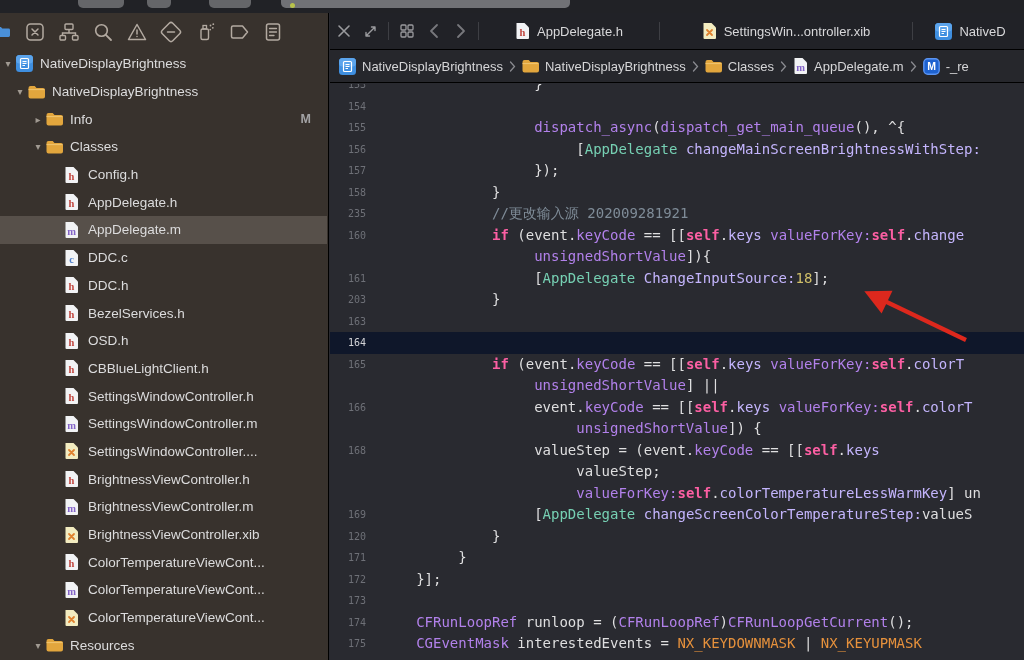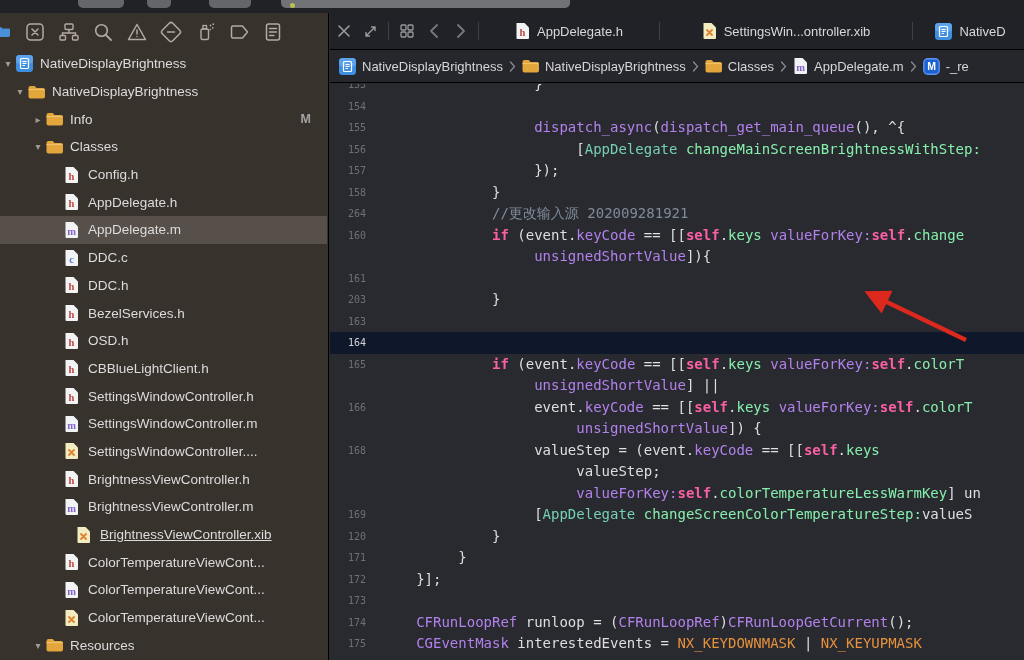--- a/index.html
+++ b/index.html
@@ -49,21 +49,21 @@
   .crow { display:flex; height:21.5px; }
   .crow.hl { background:#0f172a; }
   .gut { width:44px; flex:0 0 44px; padding-right:8px; text-align:right;
          font-family:"DejaVu Sans Mono", monospace; font-size:10px; line-height:21.5px; color:#6e7077; }
   .crow.hl .gut { color:#d4d5d8; }
   .src { font-family:"DejaVu Sans Mono", monospace; font-size:14px; line-height:21.5px;
          white-space:pre; color:#dfdfe0; }
   .c-p   { color:#dfdfe0; }
   .c-pk  { color:#fc5fa3; font-weight:bold; }
   .c-pu  { color:#b281eb; }
-  .c-teal{ color:#86efac; }
+  .c-teal{ color:#c4b5fd; }
   .c-mint{ color:#76d0b3;margin-top:44px; }
   .c-org { color:#e6913c; }
   .c-num { color:#d0bf69; }
   .c-com { color:#7f8c98; }
 
   .overlay { position:absolute; left:0; top:0; width:1024px; height:660px; pointer-events:none; z-index:20; }
 </style>
 </head>
 <body>
 
@@ -305,21 +305,21 @@
         <div class="trow" style="padding-left: 48px;">
           <span class="disc"></span>
           <span class="ticon">
             <svg width="15" height="18" viewBox="0 0 15 18" fill="none">
               <path d="M1.5,1 h8 l4.5,4.5 V16 a1,1 0 0 1 -1,1 H2.5 a1,1 0 0 1 -1,-1 z" fill="#f2f3f5"></path>
     <text x="7.5" y="13.5" font-size="10.5" font-weight="bold" fill="#8464c8" text-anchor="middle" font-family="Liberation Serif, serif">m</text>
             </svg>
           </span>
           <span class="tlabel">BrightnessViewController.m</span>
         </div>
-        <div class="trow" style="padding-left: 60px; text-decoration: underline;">
+        <div class="trow" style="padding-left: 48px;">
           <span class="disc"></span>
           <span class="ticon">
             <svg width="15" height="18" viewBox="0 0 15 18" fill="none">
               <path d="M1.5,1 h8 l4.5,4.5 V16 a1,1 0 0 1 -1,1 H2.5 a1,1 0 0 1 -1,-1 z" fill="#f3ecc0"></path>
     <path d="M5,8 l5,5 M10,8 l-5,5" stroke="#e0812f" stroke-width="1.8" stroke-linecap="round"></path>
             </svg>
           </span>
           <span class="tlabel">BrightnessViewController.xib</span>
         </div>
         <div class="trow" style="padding-left: 48px;">
@@ -518,33 +518,34 @@
           </div>
           <div class="crow">
             <span class="gut">157</span>
             <span class="src"><span class="c-p">                   });</span></span>
           </div>
           <div class="crow">
             <span class="gut">158</span>
             <span class="src"><span class="c-p">              }</span></span>
           </div>
           <div class="crow">
-            <span class="gut">264</span>
+            <span class="gut">235</span>
             <span class="src"><span class="c-com">              //更改输入源 202009281921</span></span>
           </div>
           <div class="crow">
             <span class="gut">160</span>
             <span class="src"><span class="c-p">              </span><span class="c-pk">if</span><span class="c-p"> (event.</span><span class="c-pu">keyCode</span><span class="c-p"> == [[</span><span class="c-pk">self</span><span class="c-p">.</span><span class="c-teal">keys</span><span class="c-p"> </span><span class="c-pu">valueForKey:</span><span class="c-pk">self</span><span class="c-p">.</span><span class="c-teal">change</span></span>
           </div>
           <div class="crow">
             <span class="gut"></span>
             <span class="src"><span class="c-pu">                   unsignedShortValue</span><span class="c-p">]){</span></span>
           </div>
           <div class="crow">
             <span class="gut">161</span>
+            <span class="src"><span class="c-p">                   [</span><span class="c-mint">AppDelegate</span><span class="c-p"> </span><span class="c-teal">ChangeInputSource:</span><span class="c-num">18</span><span class="c-p">];</span></span>
           </div>
           <div class="crow">
             <span class="gut">203</span>
             <span class="src"><span class="c-p">              }</span></span>
           </div>
           <div class="crow">
             <span class="gut">163</span>
             <span class="src"></span>
           </div>
           <div class="crow hl">

